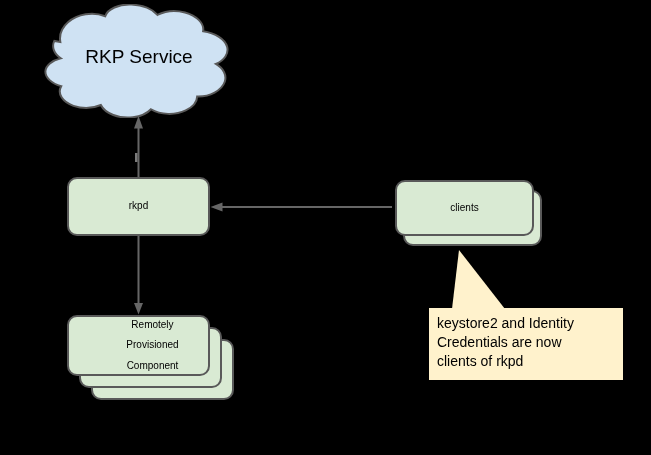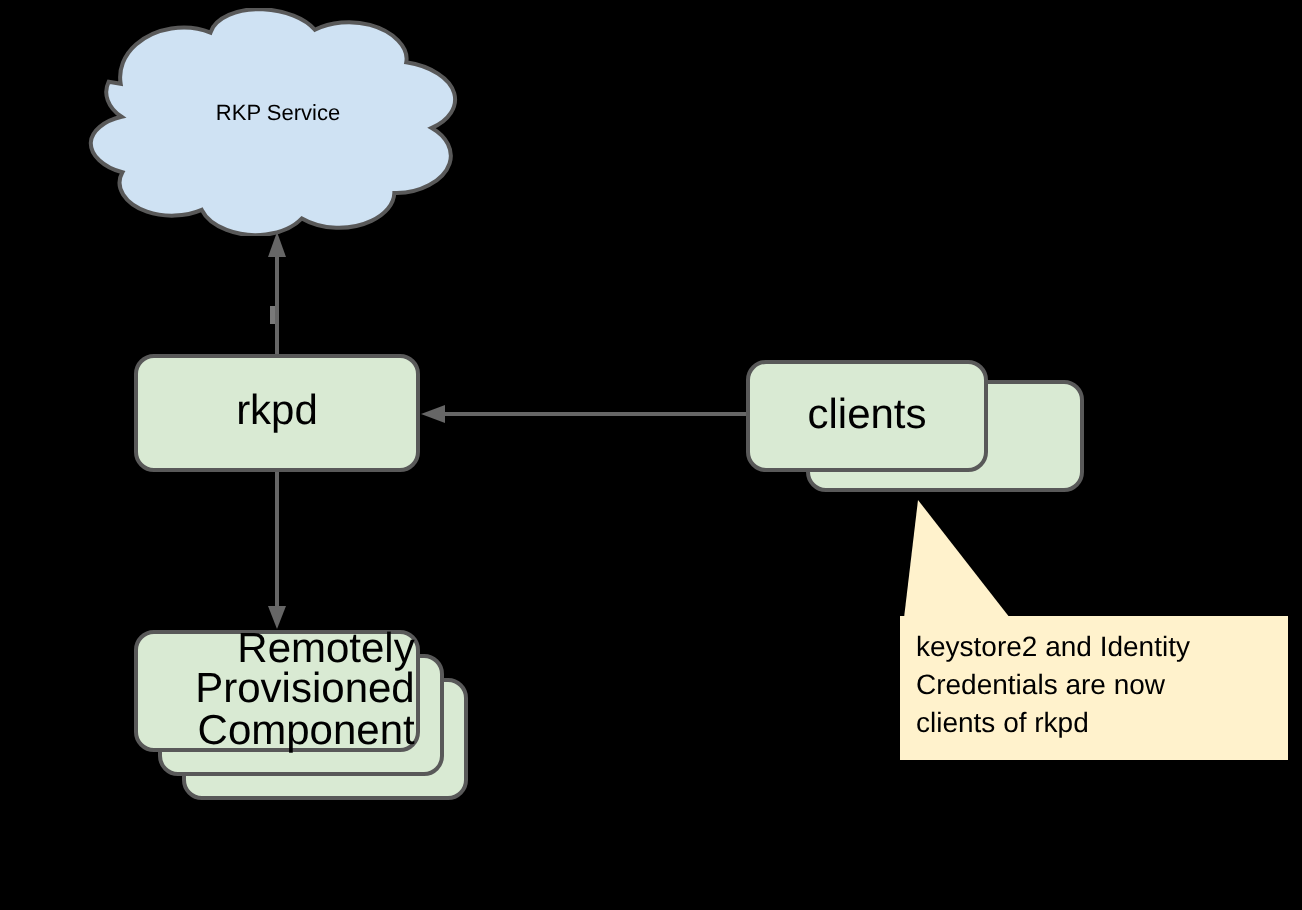--- a/index.html
+++ b/index.html
@@ -9,45 +9,45 @@
     font-family:"Liberation Sans", sans-serif;
     color:var(--text,#000000);
   }
   .overlay { position:absolute; left:0; top:0; width:651px; height:455px; pointer-events:none; }
   .node {
     position:absolute; box-sizing:border-box;
     background:var(--box-fill,#d9ead3);
     border:2px solid var(--border,#595959);
     border-radius:10px;
     display:flex; align-items:center; justify-content:center;
-    font-size:21px; text-align:right; line-height:20.5px;
+    font-size:10px; text-align:center; line-height:20.5px;
   }
   .node.back { z-index:1; }
   .node.front { z-index:2; }
   .label-pre { white-space:pre-line;margin-left:28px; }
   
   .rkpd { left:67px; top:177px; width:143px; height:59px; z-index:2; }
   
   .clients-back  { left:403px; top:190px; width:139px; height:56px; }
-  .clients-front { left:373px; top:180px; width:121px; height:56px; }
+  .clients-front { left:395px; top:180px; width:139px; height:56px; }
   
   .rpc-back  { left:91px; top:339px; width:143px; height:61px; }
   .rpc-mid   { left:79px; top:327px; width:143px; height:61px; }
   .rpc-front { left:67px; top:315px; width:143px; height:61px; }
   
   .cloud-wrap { position:absolute; left:43px; top:4px; width:192px; height:114px; z-index:2; }
   .cloud-wrap svg { position:absolute; left:0; top:0; width:100%; height:100%; }
   .cloud-label {
     position:absolute; left:0; top:0; right:0; bottom:0;
     display:flex; align-items:center; justify-content:center;
-    padding-bottom:8px; font-size:11px;
+    padding-bottom:8px; font-size:19px;
   }
   
   .callout-box {
-    position:absolute; left:450px; top:308px; width:194px; height:72px;
+    position:absolute; left:429px; top:308px; width:194px; height:72px;
     box-sizing:border-box; background:var(--callout-fill,#fff2cc);
     padding:6px 4px 0 8px; font-size:14px; line-height:19px;
     white-space:pre-line; z-index:3;
   }
   .callout-pointer { position:absolute; left:0; top:0; z-index:1; }
 </style>
 </head>
 <body>
 
 <div class="canvas" style="--bg: #000000; --box-fill: #d9ead3; --callout-fill: #fff2cc; --border: #595959; --text: #000000;">

